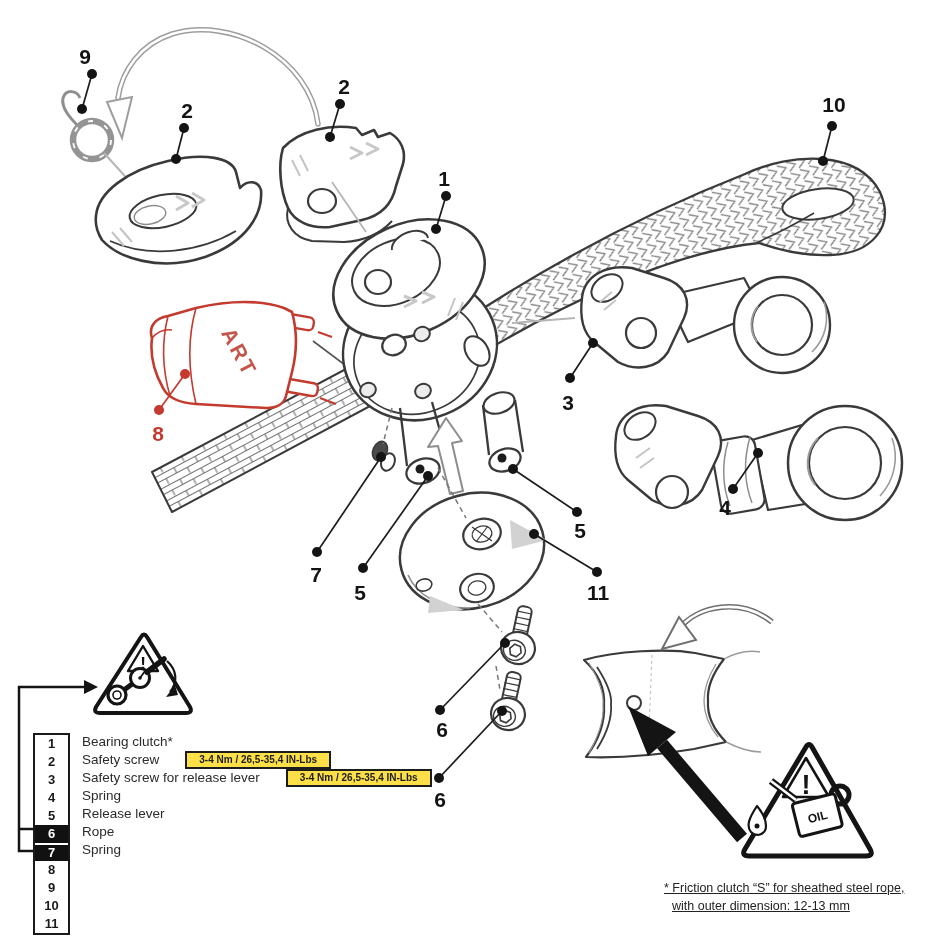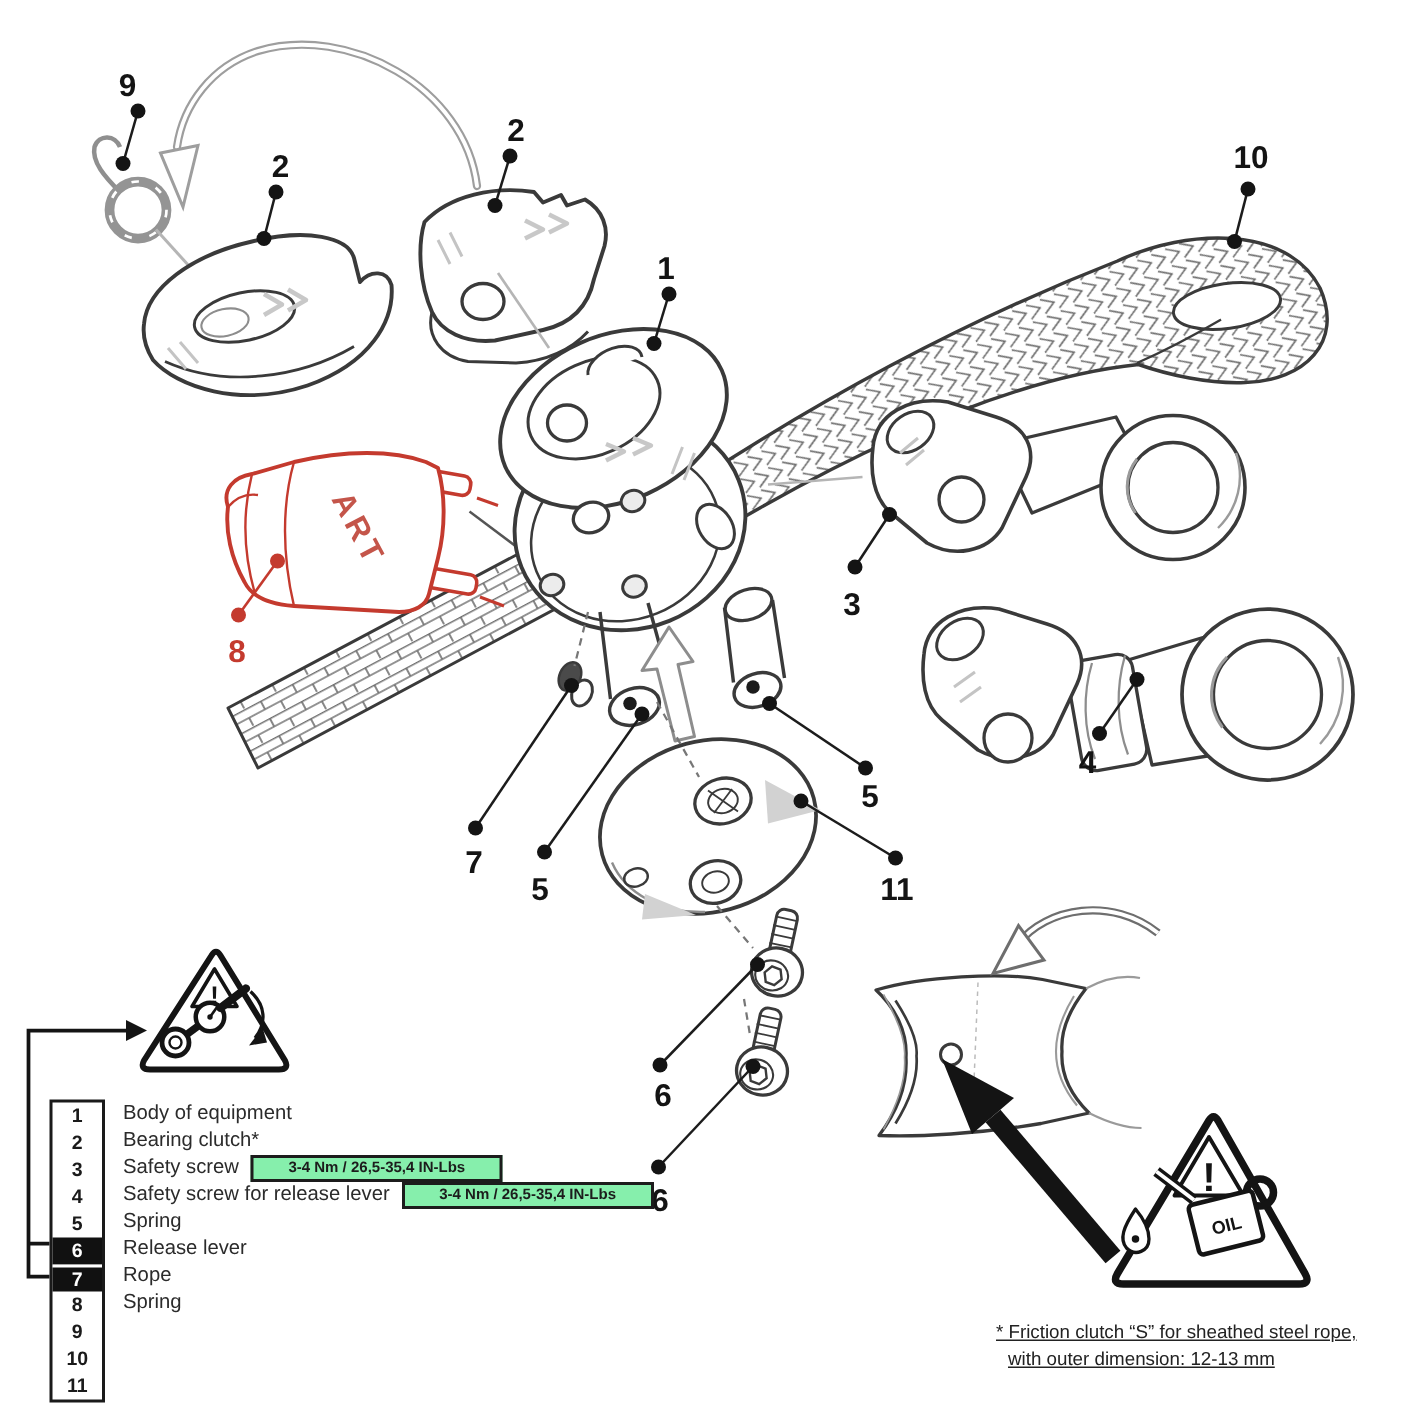--- a/index.html
+++ b/index.html
@@ -7,22 +7,22 @@
          font-family:"Liberation Sans","DejaVu Sans",sans-serif;}
   .stage svg{position:absolute;left:0;top:0;}
   
   .parts-table{position:absolute;left:33px;top:733px;display:flex;}
   .numcol{width:37px;border:2px solid #1a1a1a;box-sizing:border-box;background:#fff;}
   .ncell{height:18px;line-height:18px;text-align:center;font-size:13px;font-weight:bold;color:#1a1a1a;}
   .ncell.dark{background:#111;color:#fff;}
   .ncell.dark.sep{border-top:2px solid #fff;box-sizing:border-box;line-height:16px;}
   .labelcol{padding-left:12px;}
   .lcell{height:18px;line-height:18px;font-size:13.5px;color:#2b2b2b;white-space:nowrap;}
-  .torque-badge{display:inline-block;margin-left:8px;border:2px solid #1c1c1c;background:#86efac;
-      font-size:10px;font-weight:bold;color:#1c1c1c;line-height:1.2;padding:1px 23px;vertical-align:1px;}
+  .torque-badge{display:inline-block;margin-left:26px;border:2px solid #1c1c1c;background:#fde047;
+      font-size:10px;font-weight:bold;color:#1c1c1c;line-height:1.2;padding:1px 12px;vertical-align:1px;}
   
   .footnote{position:absolute;left:664px;top:879px;width:256px;font-size:12.5px;color:#222;line-height:1.45;text-decoration:underline;}
   .footnote .l2{padding-left:8px;}
 </style>
 </head>
 <body>
 
 <div class="stage">
 
 <svg width="950" height="950" viewBox="0 0 950 950">
@@ -349,21 +349,20 @@
     <div class="ncell">4</div>
     <div class="ncell">5</div>
     <div class="ncell dark">6</div>
     <div class="ncell dark sep">7</div>
     <div class="ncell">8</div>
     <div class="ncell">9</div>
     <div class="ncell">10</div>
     <div class="ncell">11</div>
   </div>
   <div class="labelcol">
-    <div class="lcell"><span>Body of equipment</span></div>
     <div class="lcell"><span>Bearing clutch*</span></div>
     <div class="lcell"><span>Safety screw</span><span class="torque-badge">3-4 Nm / 26,5-35,4 IN-Lbs</span></div>
     <div class="lcell"><span>Safety screw for release lever</span><span class="torque-badge">3-4 Nm / 26,5-35,4 IN-Lbs</span></div>
     <div class="lcell"><span>Spring</span></div>
     <div class="lcell"><span>Release lever</span></div>
     <div class="lcell"><span>Rope</span></div>
     <div class="lcell"><span>Spring</span></div>
   </div>
 </div>
 

